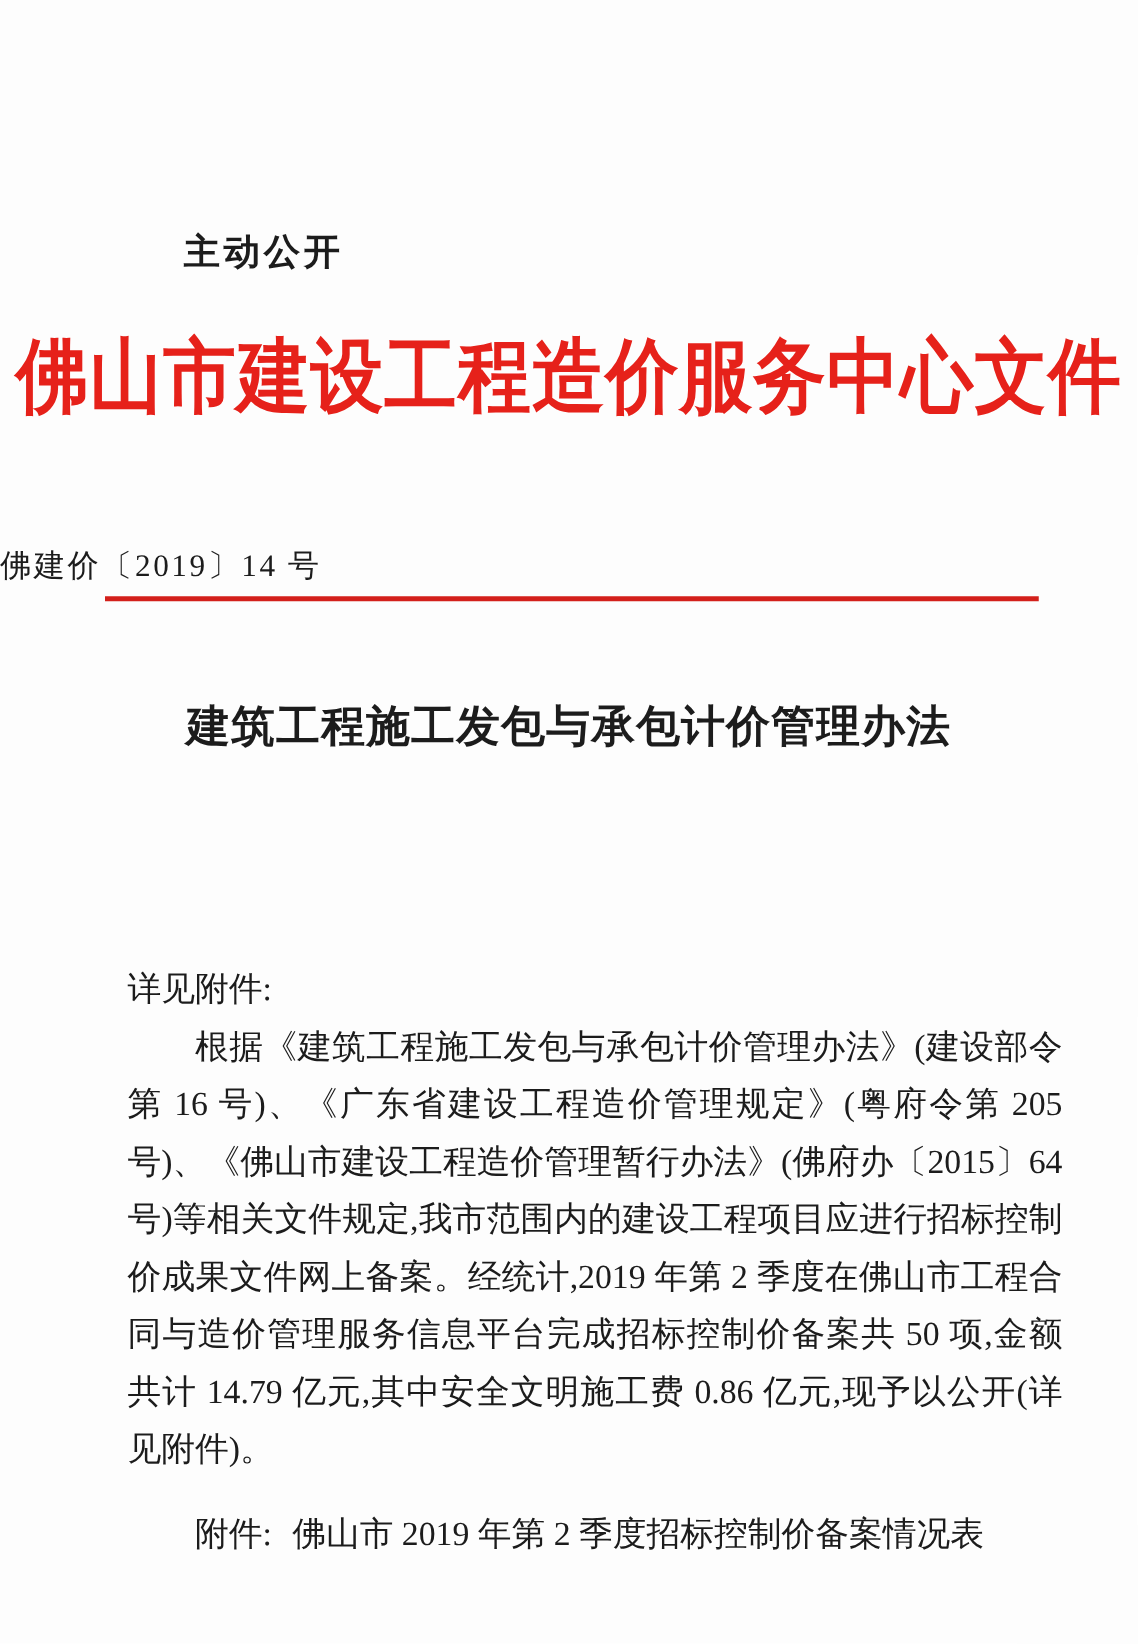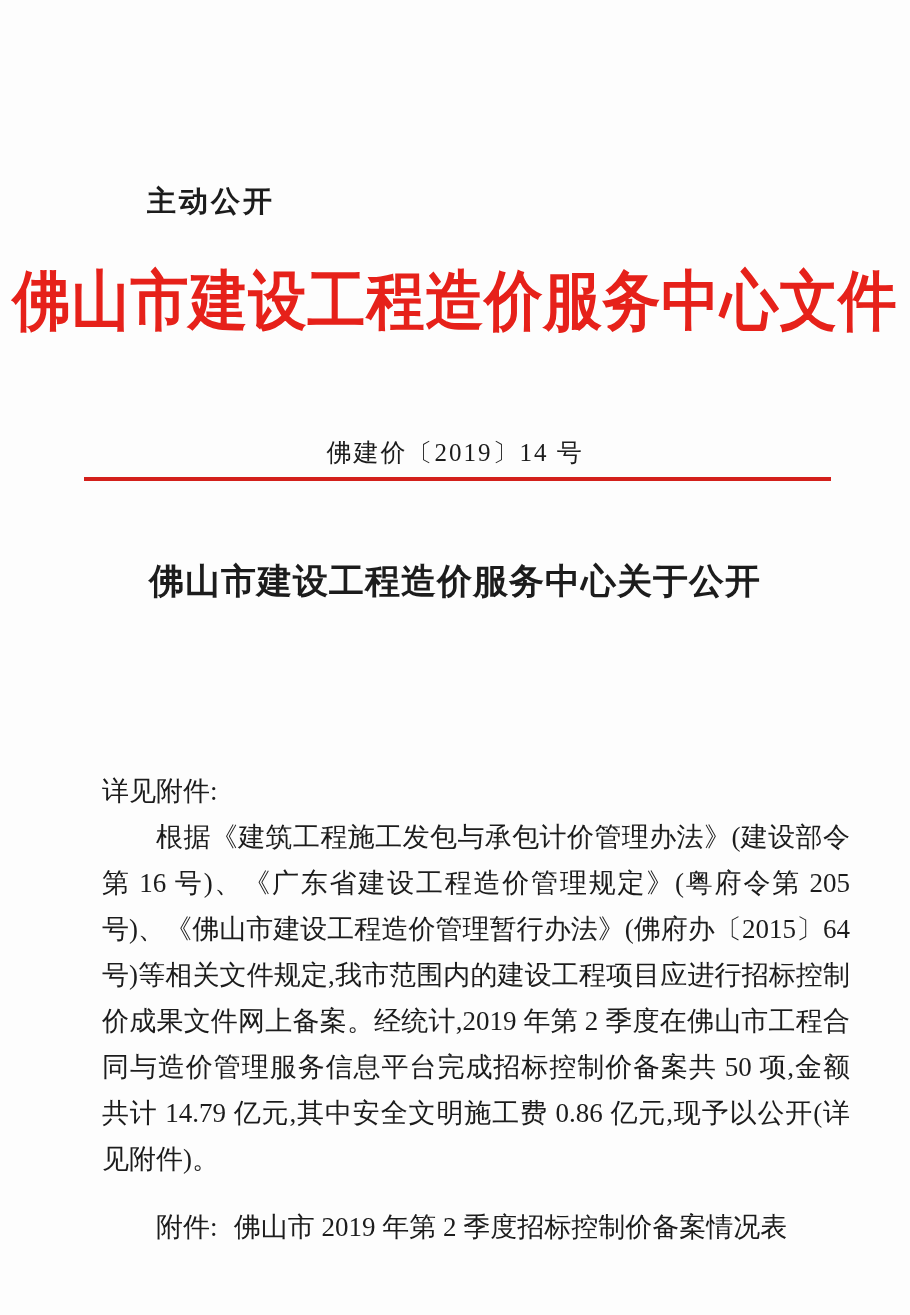--- a/index.html
+++ b/index.html
@@ -39,21 +39,21 @@
     letter-spacing: 1px;
     white-space: nowrap;
     transform: scaleY(1.12);
     transform-origin: top center;
   }
   .doc-number {
     position: absolute;
     top: 436px;
     left: 0;
     width: 100%;
-    text-align: center;
+    text-align: left;
     font-size: 25px;
     letter-spacing: 2px;
     white-space: nowrap;
   }
   .red-line {
     position: absolute;
     top: 477px;
     left: 84px;
     width: 747px;
     height: 4px;
@@ -103,21 +103,21 @@
 
   <div class="disclosure">主动公开</div>
 
   <div class="letterhead">佛山市建设工程造价服务中心文件</div>
 
   <div class="doc-number">佛建价〔2019〕14 号</div>
 
   <div class="red-line"></div>
 
   <div class="doc-title">
-    <div>佛山市建设工程造价服务中心关于公开</div>
+    <div>建筑工程施工发包与承包计价管理办法</div>
   </div>
 
   <div class="body-block">
     <div class="salutation">详见附件:</div>
     <p class="paragraph">根据《建筑工程施工发包与承包计价管理办法》(建设部令第 16 号)、《广东省建设工程造价管理规定》(粤府令第 205 号)、《佛山市建设工程造价管理暂行办法》(佛府办〔2015〕64 号)等相关文件规定,我市范围内的建设工程项目应进行招标控制价成果文件网上备案。经统计,2019 年第 2 季度在佛山市工程合同与造价管理服务信息平台完成招标控制价备案共 50 项,金额共计 14.79 亿元,其中安全文明施工费 0.86 亿元,现予以公开(详见附件)。</p>
     <div class="attachment">
       <span class="att-label">附件:</span><span>佛山市 2019 年第 2 季度招标控制价备案情况表</span>
     </div>
   </div>
 

